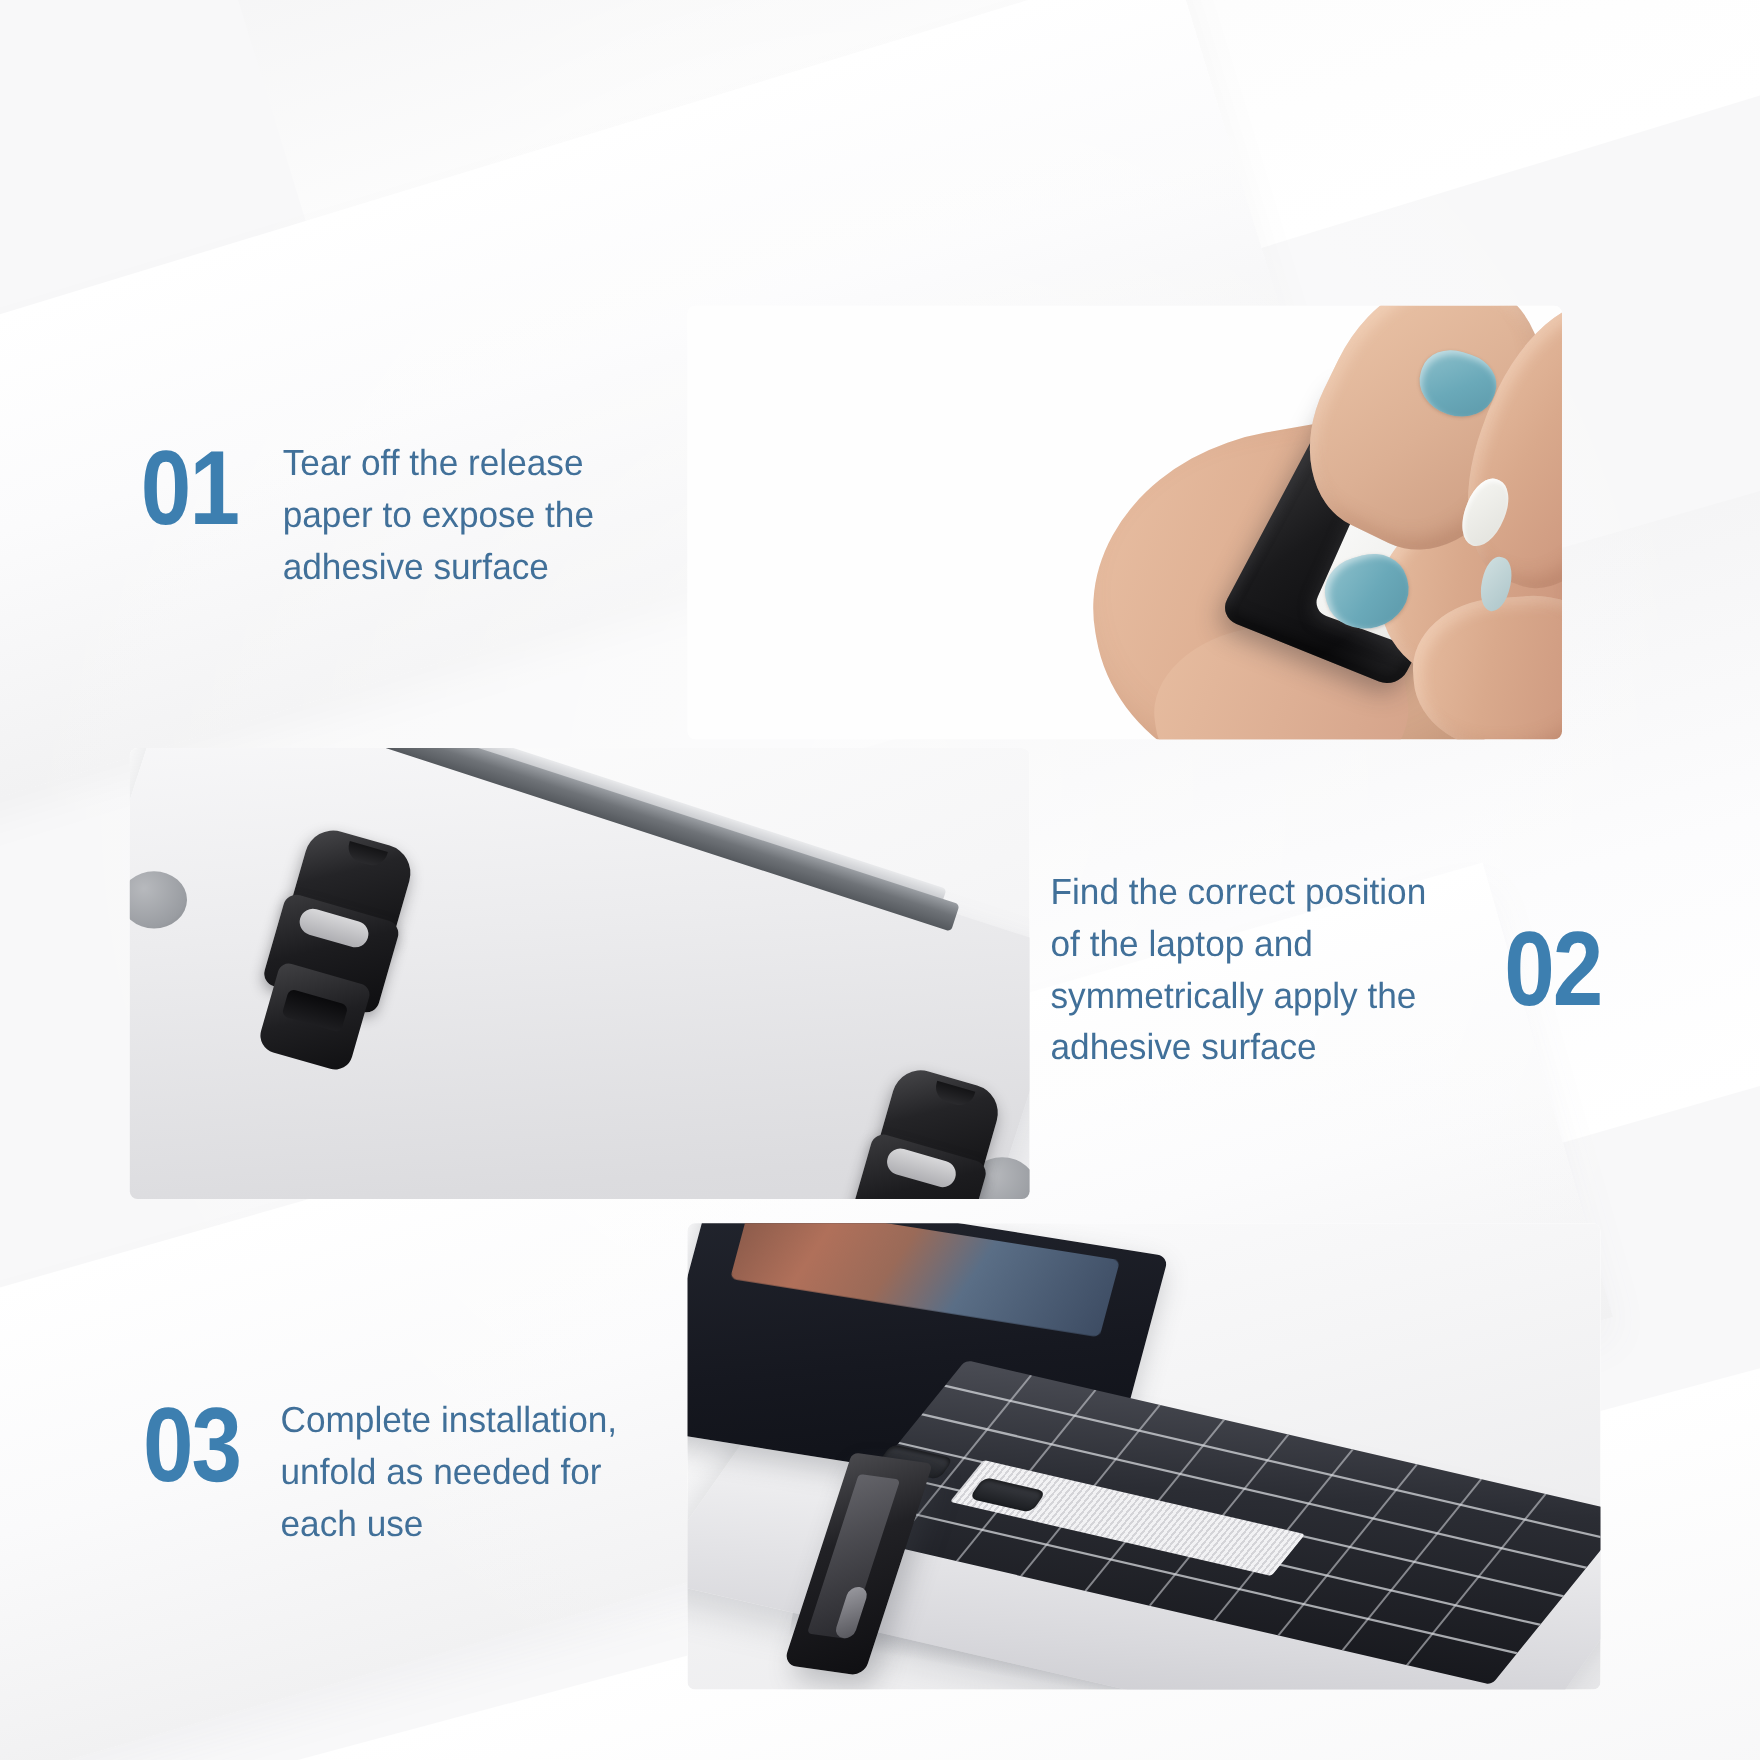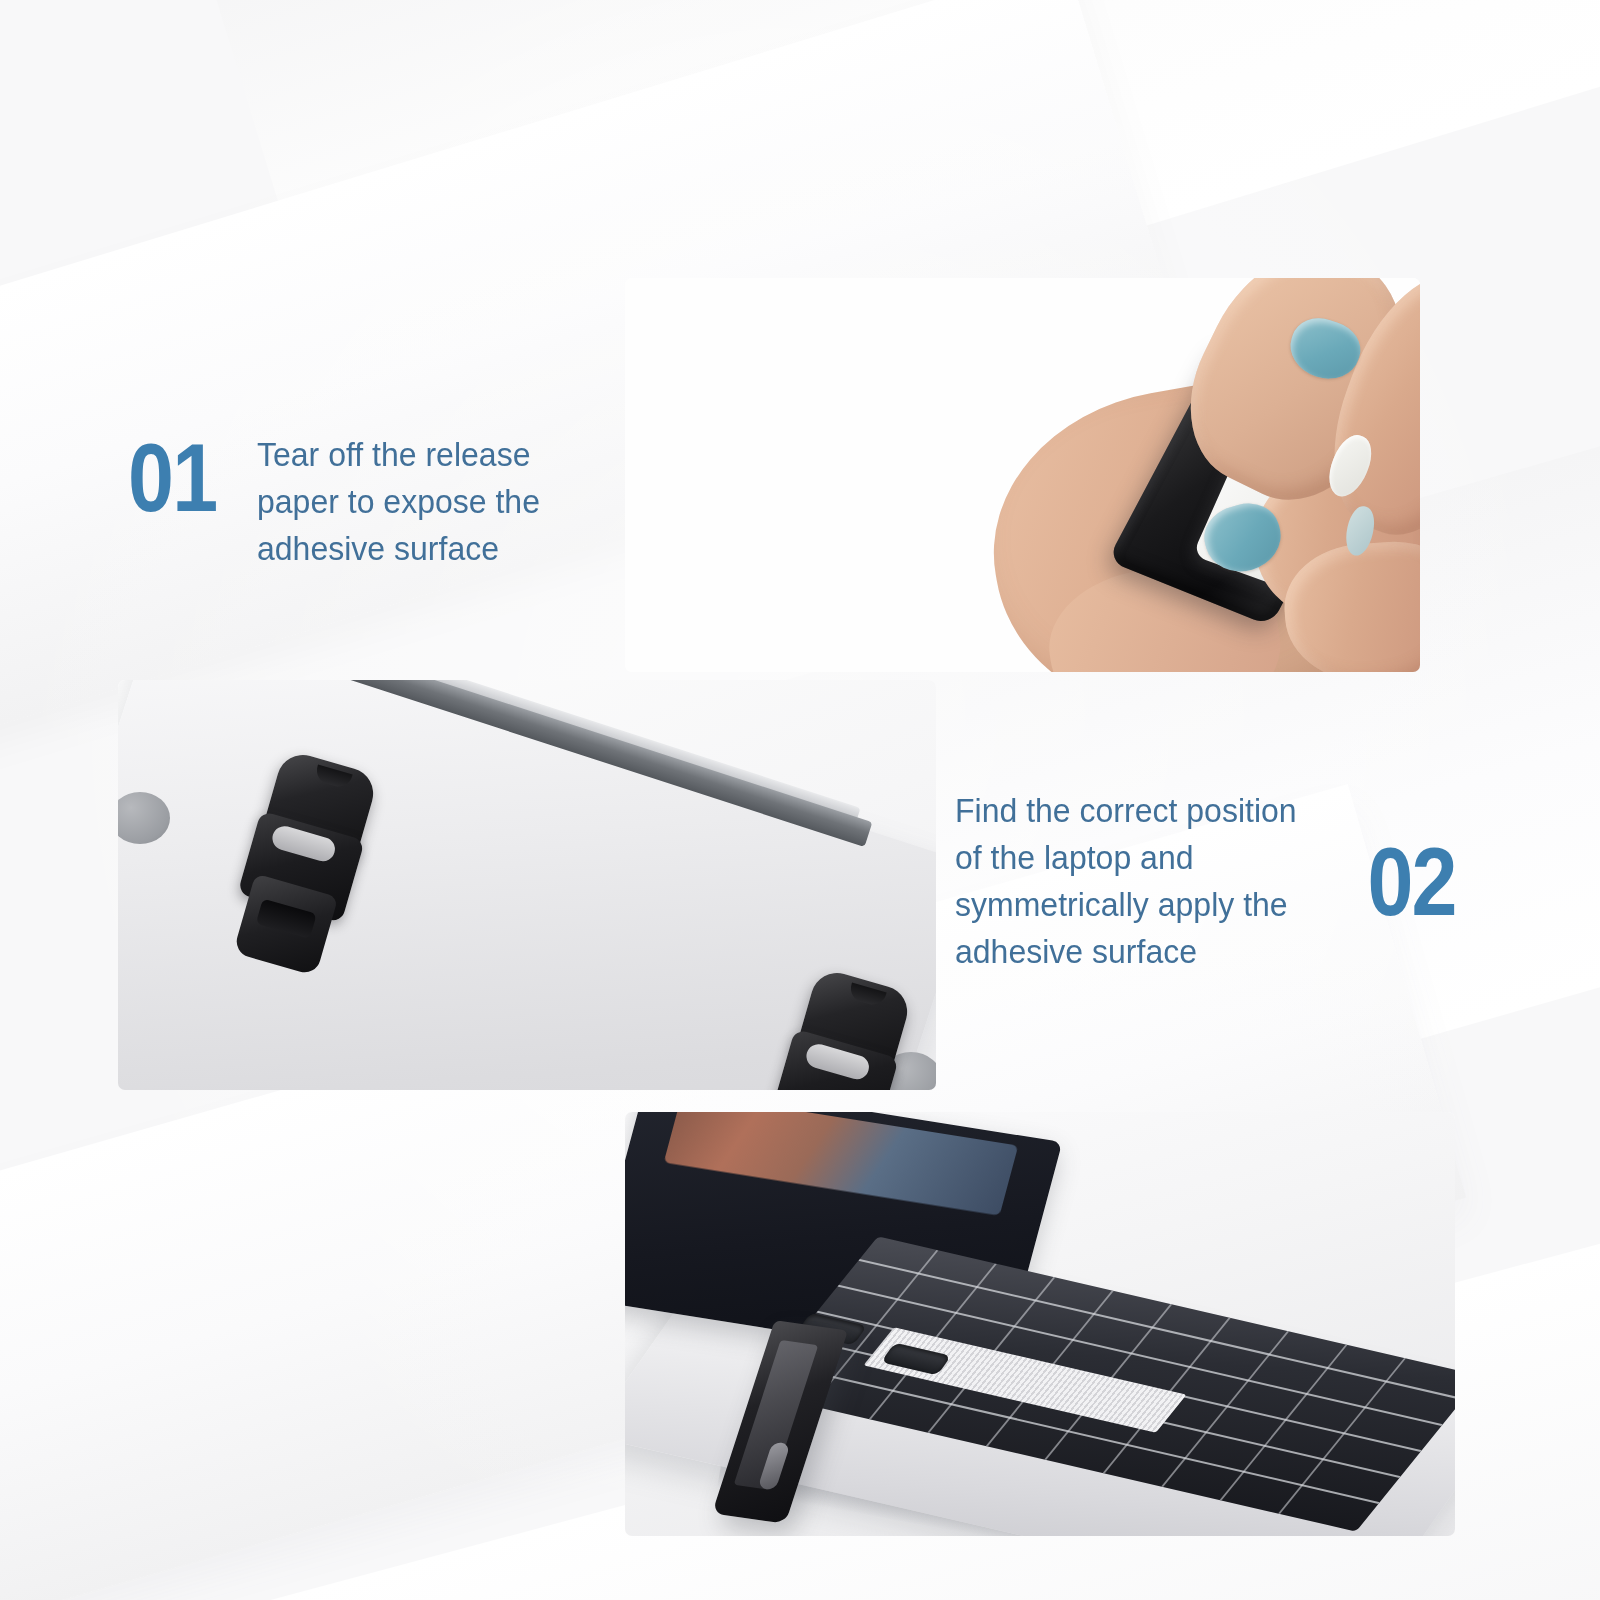--- a/index.html
+++ b/index.html
@@ -107,21 +107,21 @@
     line-height: 1.42;
     color: #417099;
     font-weight: 400;
     transform: scaleX(0.97);
     transform-origin: left top;
     white-space: pre-line;
   }
   .step-text.align-right { text-align: left; }
 
   
-  #step-01 { left: 128px; top: 398px; margin-top: 34px; }
+  #step-01 { left: 128px; top: 398px; }
   #step-01 .step-num { margin-right: 26px; }
   #step-01 .step-text { margin-top: 0px; }
 
   
   #step-02 { left: 955px; top: 788px; }
   #step-02 .step-text { margin-right: 46px; }
   #step-02 .step-num { margin-top: 48px; }
 
   
   #step-03 { left: 130px; top: 1268px; }
@@ -494,14 +494,20 @@
       <div class="key-col" style="left:540px"></div>
     </div>
     <div class="speaker"></div>
     <div class="port port-1"></div>
     <div class="port port-2"></div>
     <div class="leg"></div>
     <div class="leg-inner"></div>
     <div class="leg-hole"></div>
   </div>
 
+  <div class="step-block" id="step-03">
+    <div class="step-num">03</div>
+    <div class="step-text">Complete installation,
+unfold as needed for
+each use</div>
+  </div>
 
 </div>
 
 </body></html>

